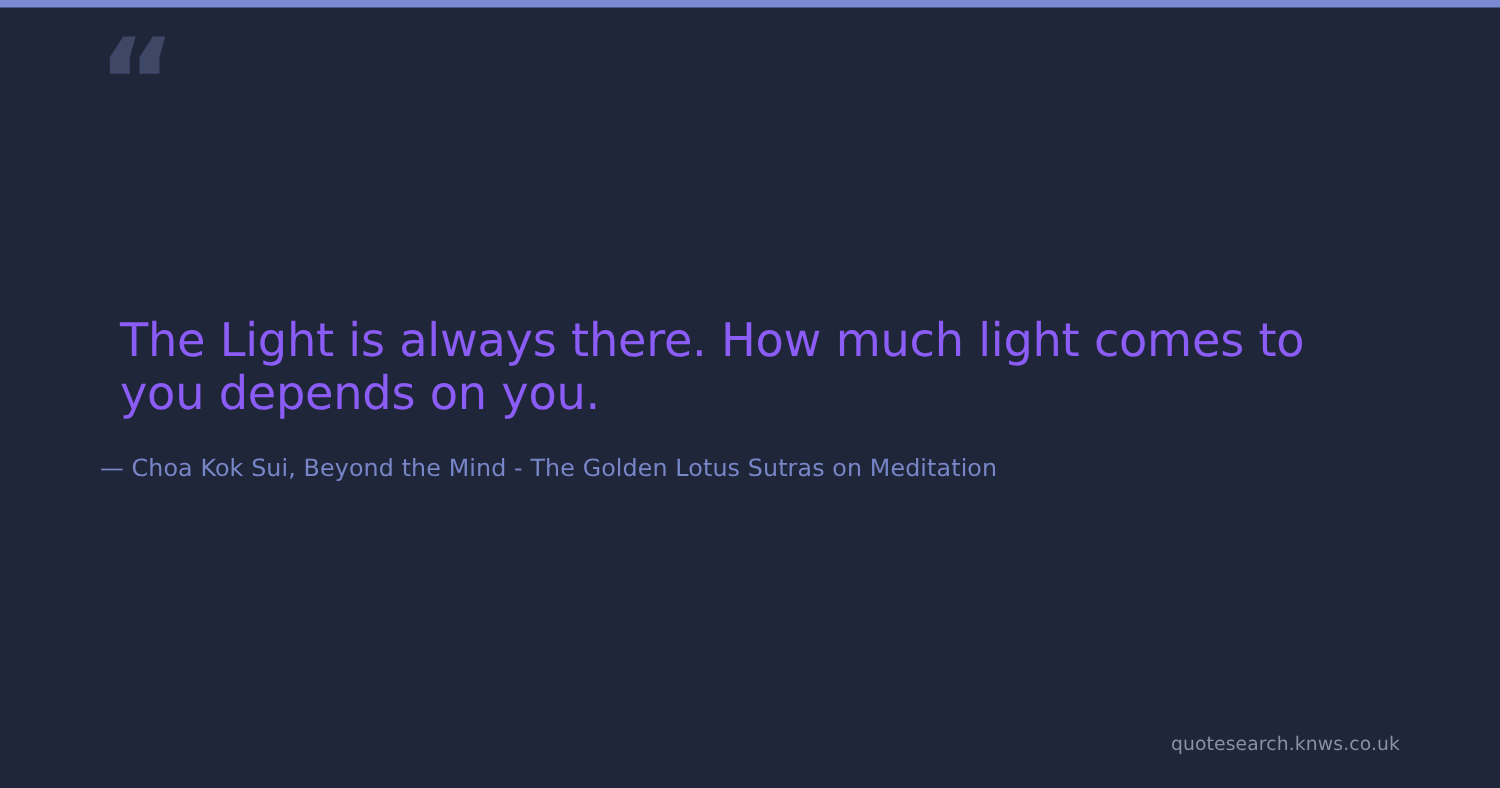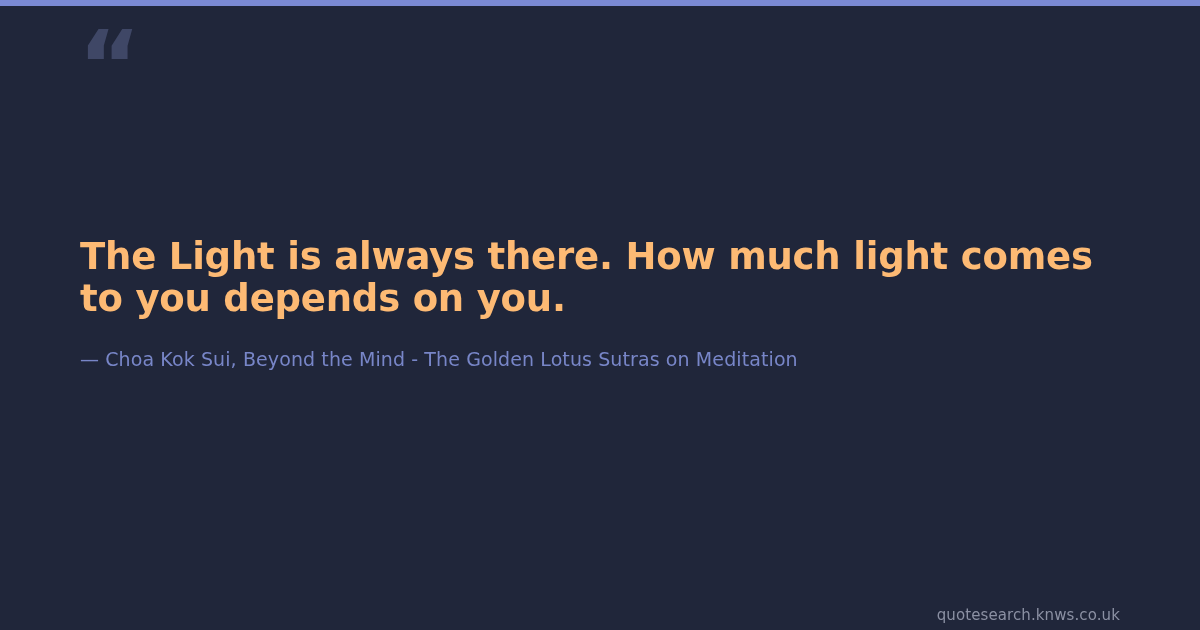--- a/index.html
+++ b/index.html
@@ -42,41 +42,41 @@
   }
   .content {
     position: absolute;
     left: 80px;
     top: 236px;
     width: 1040px;
   }
   .quote-text {
     font-family: "DejaVu Sans", sans-serif;
     font-size: 37px;
-    font-weight: 700;
+    font-weight: 400;
     line-height: 42px;
-    color: #fdba74;
+    color: #8b5cf6;
     letter-spacing: -0.2px;
-    margin: 0;
+    margin: 16px;
     white-space: pre-wrap;
   }
   .attribution {
     margin-top: 26px;
     font-family: "DejaVu Sans", sans-serif;
     font-size: 19px;
     font-weight: 400;
     line-height: 26px;
     color: #7886c8;
     letter-spacing: 0.1px;
     white-space: nowrap;
   }
   .footer {
     position: absolute;
     right: 80px;
-    bottom: 6px;
+    bottom: 26px;
     font-family: "DejaVu Sans", sans-serif;
     font-size: 15px;
     font-weight: 400;
     color: #8b90a3;
     letter-spacing: 0.1px;
   }
 </style>
 </head>
 <body>
 

